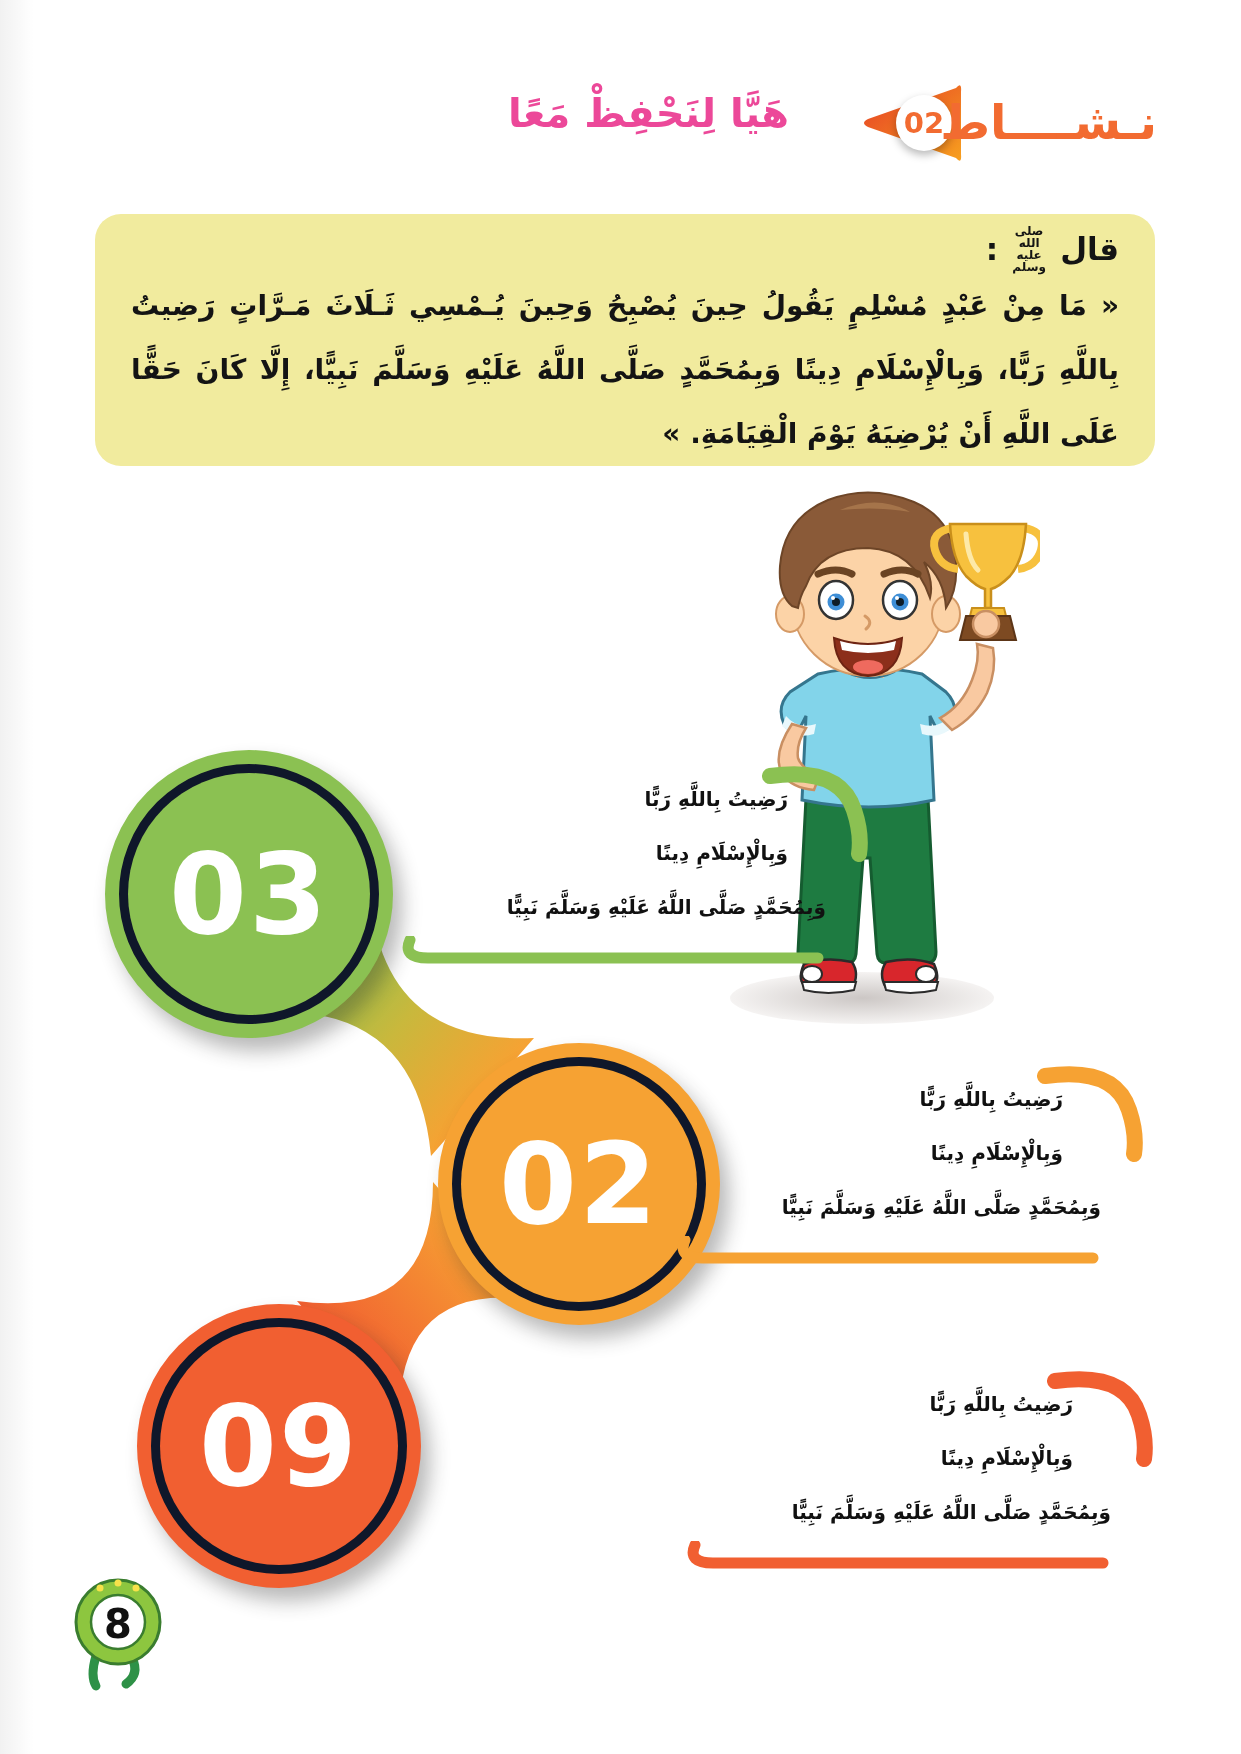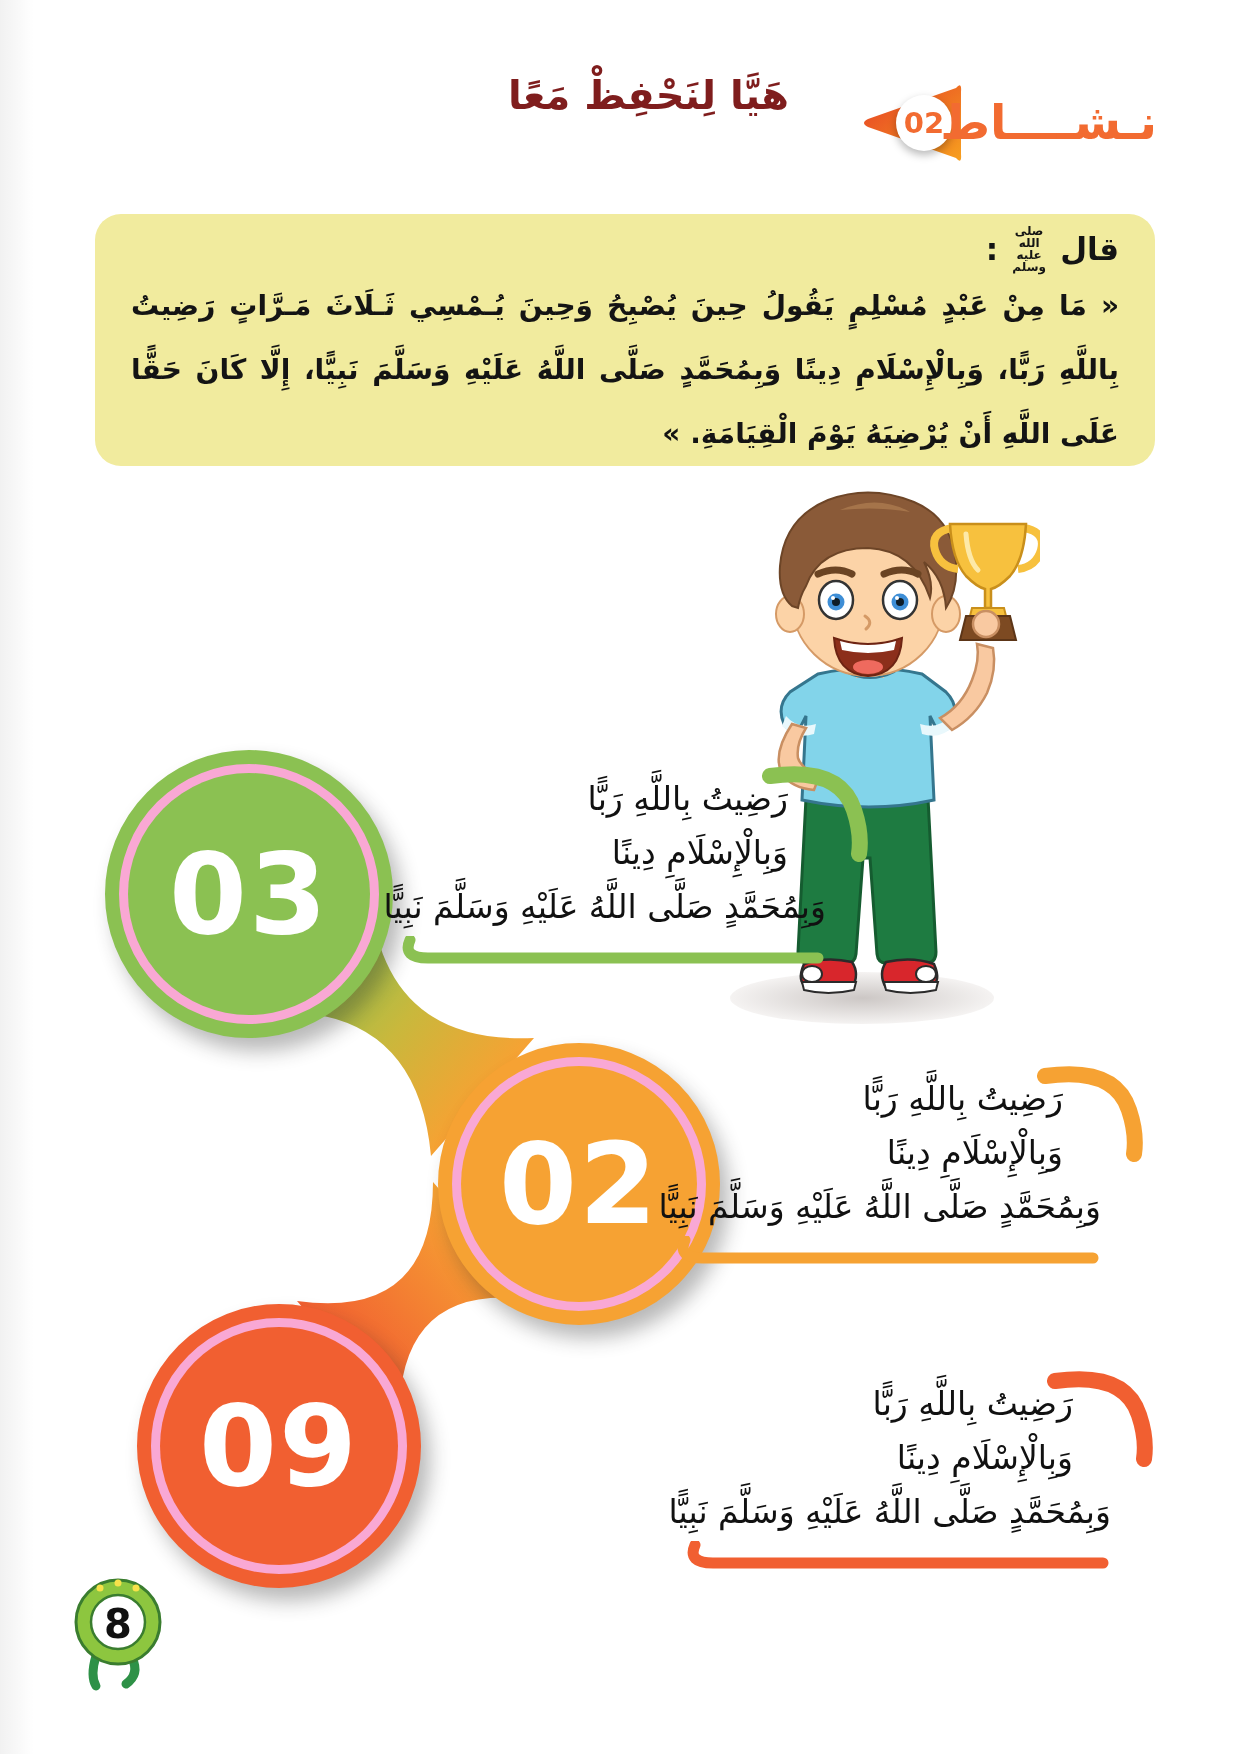--- a/index.html
+++ b/index.html
@@ -4,49 +4,49 @@
 <style>
   html,body{margin:0;padding:0;background:#fff;}
   .page{
     position:relative;width:1241px;height:1754px;background:#ffffff;overflow:hidden;
     font-family:"DejaVu Sans",sans-serif;direction:rtl;
   }
   .edge-shade{position:absolute;left:0;top:0;width:34px;height:100%;
     background:linear-gradient(to right,rgba(0,0,0,0.055),rgba(0,0,0,0));pointer-events:none;z-index:9;}
 
   
-  .page-title{position:absolute;top:72px;right:452px;font-size:40px;font-weight:bold;color:#7f1d1d;white-space:nowrap;}
+  .page-title{position:absolute;top:90px;right:452px;font-size:40px;font-weight:bold;color:#ec4899;white-space:nowrap;}
   .activity-word{position:absolute;top:94px;right:84px;font-size:48px;font-weight:bold;color:#f26b31;white-space:nowrap;text-align:right;}
   .activity-arrow{position:absolute;left:852px;top:78px;width:112px;height:90px;}
   .activity-number{position:absolute;left:896px;top:95px;width:56px;height:56px;border-radius:50%;
     background:#fff;box-shadow:0 4px 9px rgba(0,0,0,.28);color:#f26b31;font-weight:bold;font-size:29px;
     display:flex;align-items:center;justify-content:center;direction:ltr;}
 
   
   .hadith-box{position:absolute;left:95px;top:214px;width:1060px;height:252px;background:#f1eb9e;
     border-radius:26px;box-sizing:border-box;padding:12px 36px 0 36px;color:#141414;}
   .hadith-intro{height:46px;font-size:31px;font-weight:bold;display:flex;align-items:center;gap:6px;}
   .honorific{display:inline-block;width:46px;font-size:12px;line-height:12px;text-align:center;font-weight:bold;margin:0 2px;}
   .hadith-text{margin:2px 0 0 0;font-size:28px;font-weight:bold;line-height:64px;text-align:justify;}
 
   
   .connectors{position:absolute;left:0;top:0;z-index:1;}
-  .step-circle{position:absolute;border-radius:50%;background:#f9a8d4;z-index:3;
+  .step-circle{position:absolute;border-radius:50%;background:#0f172a;z-index:3;
     box-shadow:9px 13px 20px rgba(40,40,40,.33);}
   .step-circle .inner{position:absolute;inset:9px;border-radius:50%;display:flex;align-items:center;justify-content:center;
     color:#fff;font-weight:bold;font-size:112px;direction:ltr;letter-spacing:2px;}
   .c3{left:105px;top:750px;width:260px;height:260px;border:14px solid #8bc152;}
   .c3 .inner{background:#8bc152;}
   .c2{left:438px;top:1043px;width:254px;height:254px;border:14px solid #f6a233;}
   .c2 .inner{background:#f6a233;}
   .c1{left:137px;top:1304px;width:256px;height:256px;border:14px solid #f15f31;}
   .c1 .inner{background:#f15f31;}
 
   
-  .tb{position:absolute;width:440px;z-index:4;text-align:right;color:#111;font-weight:normal;font-size:33px;}
+  .tb{position:absolute;width:440px;z-index:4;text-align:right;color:#111;font-weight:bold;font-size:20px;}
   .tb .ln{line-height:54px;white-space:nowrap;}
   .tb .ln.indent{padding-right:38px;}
   .tb .bracket{position:absolute;top:-14px;right:-46px;width:110px;height:108px;z-index:-1;}
   .tb .swoosh{display:block;width:440px;height:34px;margin-top:2px;}
   .tb3{right:415px;top:772px;}
   .tb2{right:140px;top:1072px;}
   .tb1{right:130px;top:1377px;}
   .s3{color:#8bc152;}
   .s2{color:#f6a233;}
   .s1{color:#f15f31;}

